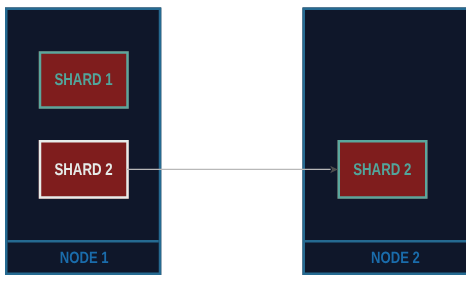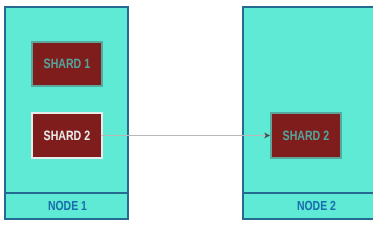--- a/index.html
+++ b/index.html
@@ -18,21 +18,21 @@
   #canvas {
     position: relative;
     width: 373px;
     height: 226px;
     background: #ffffff;
   }
   .node {
     position: absolute;
     box-sizing: border-box;
     border: 2px solid #256a91;
-    background: #5eead4;
+    background: #0f172a;
   }
   #node1 { left: 4.4px; top: 5.6px; width: 125px; height: 214.4px; }
   #node2 { left: 242.4px; top: 5.6px; width: 147px; height: 214.4px; }
   .node-footer {
     position: absolute;
     left: 0; right: 0; bottom: 0;
     height: 23.5px;
     border-top: 2px solid #256a91;
     display: flex;
     align-items: center;

